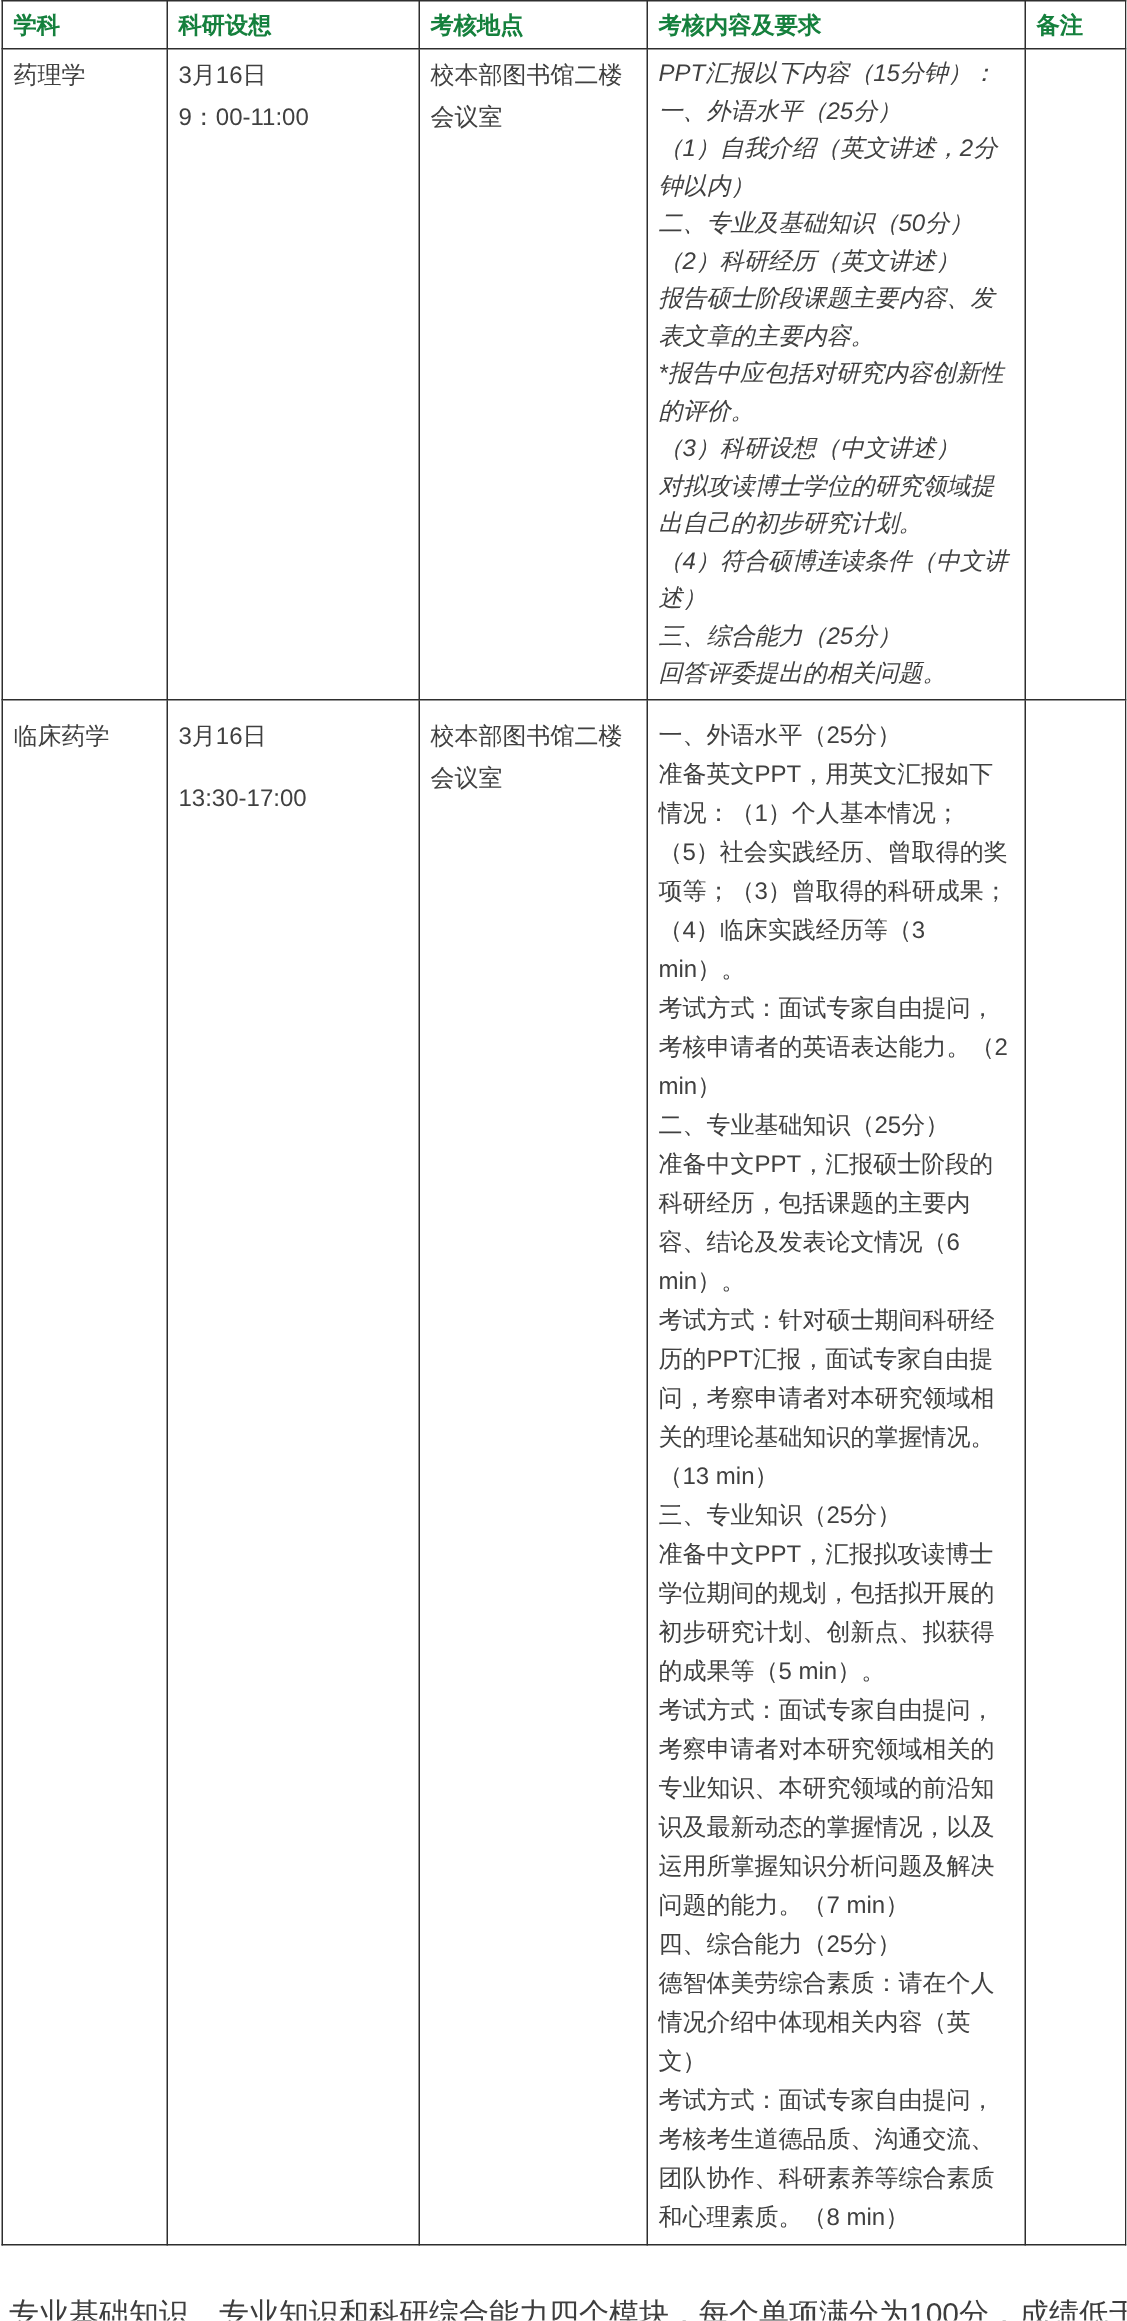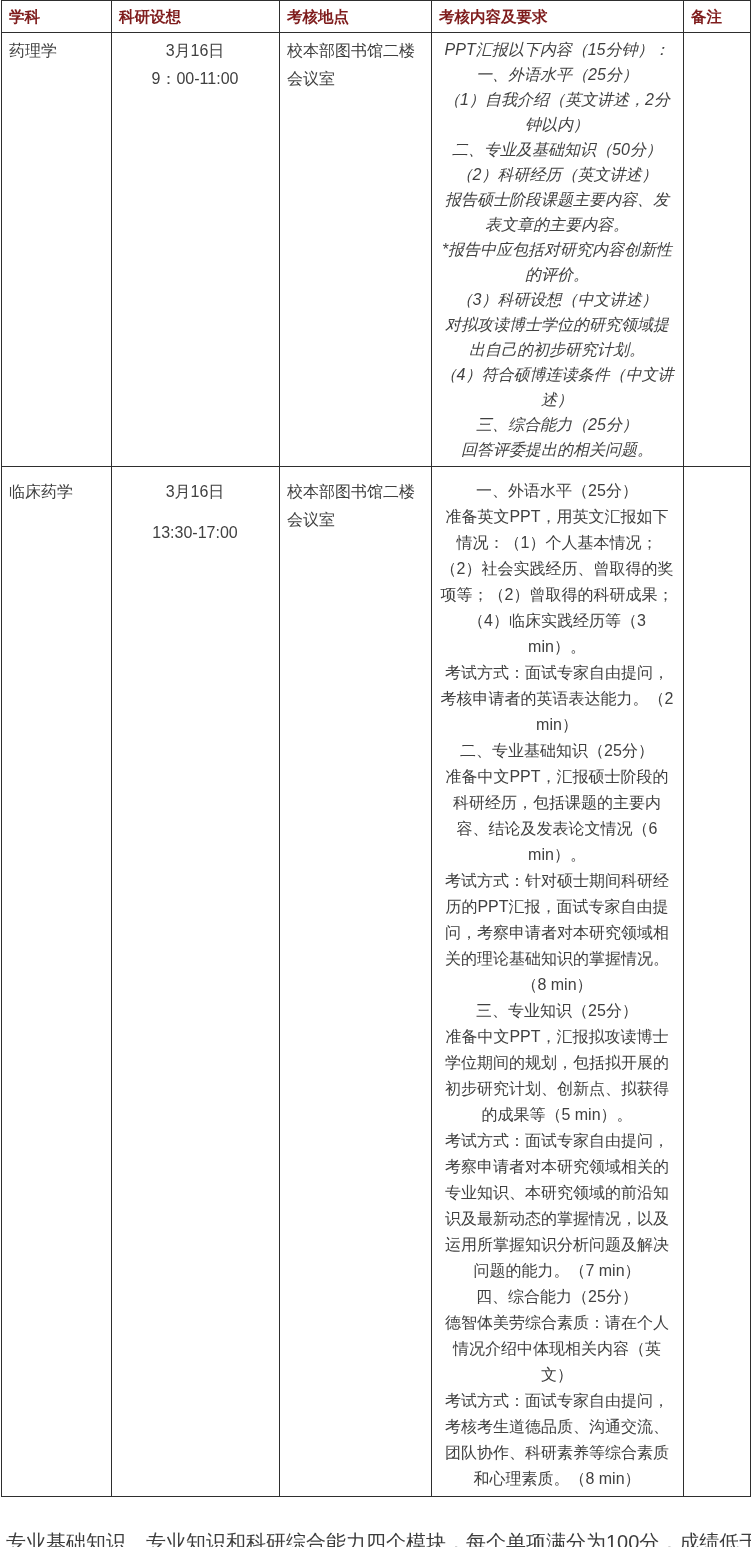--- a/index.html
+++ b/index.html
@@ -21,26 +21,26 @@
     border: 1px solid #2e2e2e;
     vertical-align: top;
     text-align: left;
     font-size: 16px;
     padding: 4px 8px 4px 7px;
     overflow: hidden;
   }
   .schedule th {
     height: 32px;
     font-weight: bold;
-    color: #7f1d1d;
+    color: #15803d;
     font-size: 15.5px;
     padding-top: 6px;
     vertical-align: middle;
   }
-  .schedule p { margin: 0; text-align: center; }
+  .schedule p { margin: 0; }
   tr.row-1 { height: 425px; margin-top: 16px; }
   tr.row-2 { height: 1027px; }
   .cell-subject, .cell-time, .cell-location { line-height: 28px; }
   .cell-location { padding-right: 26px; }
   .row-1 .cell-content p { line-height: 25px; font-style: italic; }
   .row-2 .cell-content p { line-height: 26px; }
   .row-2 .cell-subject, .row-2 .cell-time, .row-2 .cell-location, .row-2 .cell-content { padding-top: 11px; }
   .row-2 .cell-time p { margin-bottom: 13px; }
   .footer-note {
     position: absolute;
@@ -96,25 +96,25 @@
     </tr>
     <tr class="row-2">
       <td class="cell-subject">临床药学</td>
       <td class="cell-time">
           <p>3月16日</p>
           <p>13:30-17:00</p>
         </td>
       <td class="cell-location">校本部图书馆二楼会议室</td>
       <td class="cell-content">
           <p>一、外语水平（25分）</p>
-          <p>准备英文PPT，用英文汇报如下情况：（1）个人基本情况；（2）社会实践经历、曾取得的奖项等；（2）曾取得的科研成果；（4）临床实践经历等（3 min）。</p>
+          <p>准备英文PPT，用英文汇报如下情况：（1）个人基本情况；（5）社会实践经历、曾取得的奖项等；（3）曾取得的科研成果；（4）临床实践经历等（3 min）。</p>
           <p>考试方式：面试专家自由提问，考核申请者的英语表达能力。（2 min）</p>
           <p>二、专业基础知识（25分）</p>
           <p>准备中文PPT，汇报硕士阶段的科研经历，包括课题的主要内容、结论及发表论文情况（6 min）。</p>
-          <p>考试方式：针对硕士期间科研经历的PPT汇报，面试专家自由提问，考察申请者对本研究领域相关的理论基础知识的掌握情况。（8 min）</p>
+          <p>考试方式：针对硕士期间科研经历的PPT汇报，面试专家自由提问，考察申请者对本研究领域相关的理论基础知识的掌握情况。（13 min）</p>
           <p>三、专业知识（25分）</p>
           <p>准备中文PPT，汇报拟攻读博士学位期间的规划，包括拟开展的初步研究计划、创新点、拟获得的成果等（5 min）。</p>
           <p>考试方式：面试专家自由提问，考察申请者对本研究领域相关的专业知识、本研究领域的前沿知识及最新动态的掌握情况，以及运用所掌握知识分析问题及解决问题的能力。（7 min）</p>
           <p>四、综合能力（25分）</p>
           <p>德智体美劳综合素质：请在个人情况介绍中体现相关内容（英文）</p>
           <p>考试方式：面试专家自由提问，考核考生道德品质、沟通交流、团队协作、科研素养等综合素质和心理素质。（8 min）</p>
         </td>
       <td class="cell-remark"></td>
     </tr>
   </tbody>

